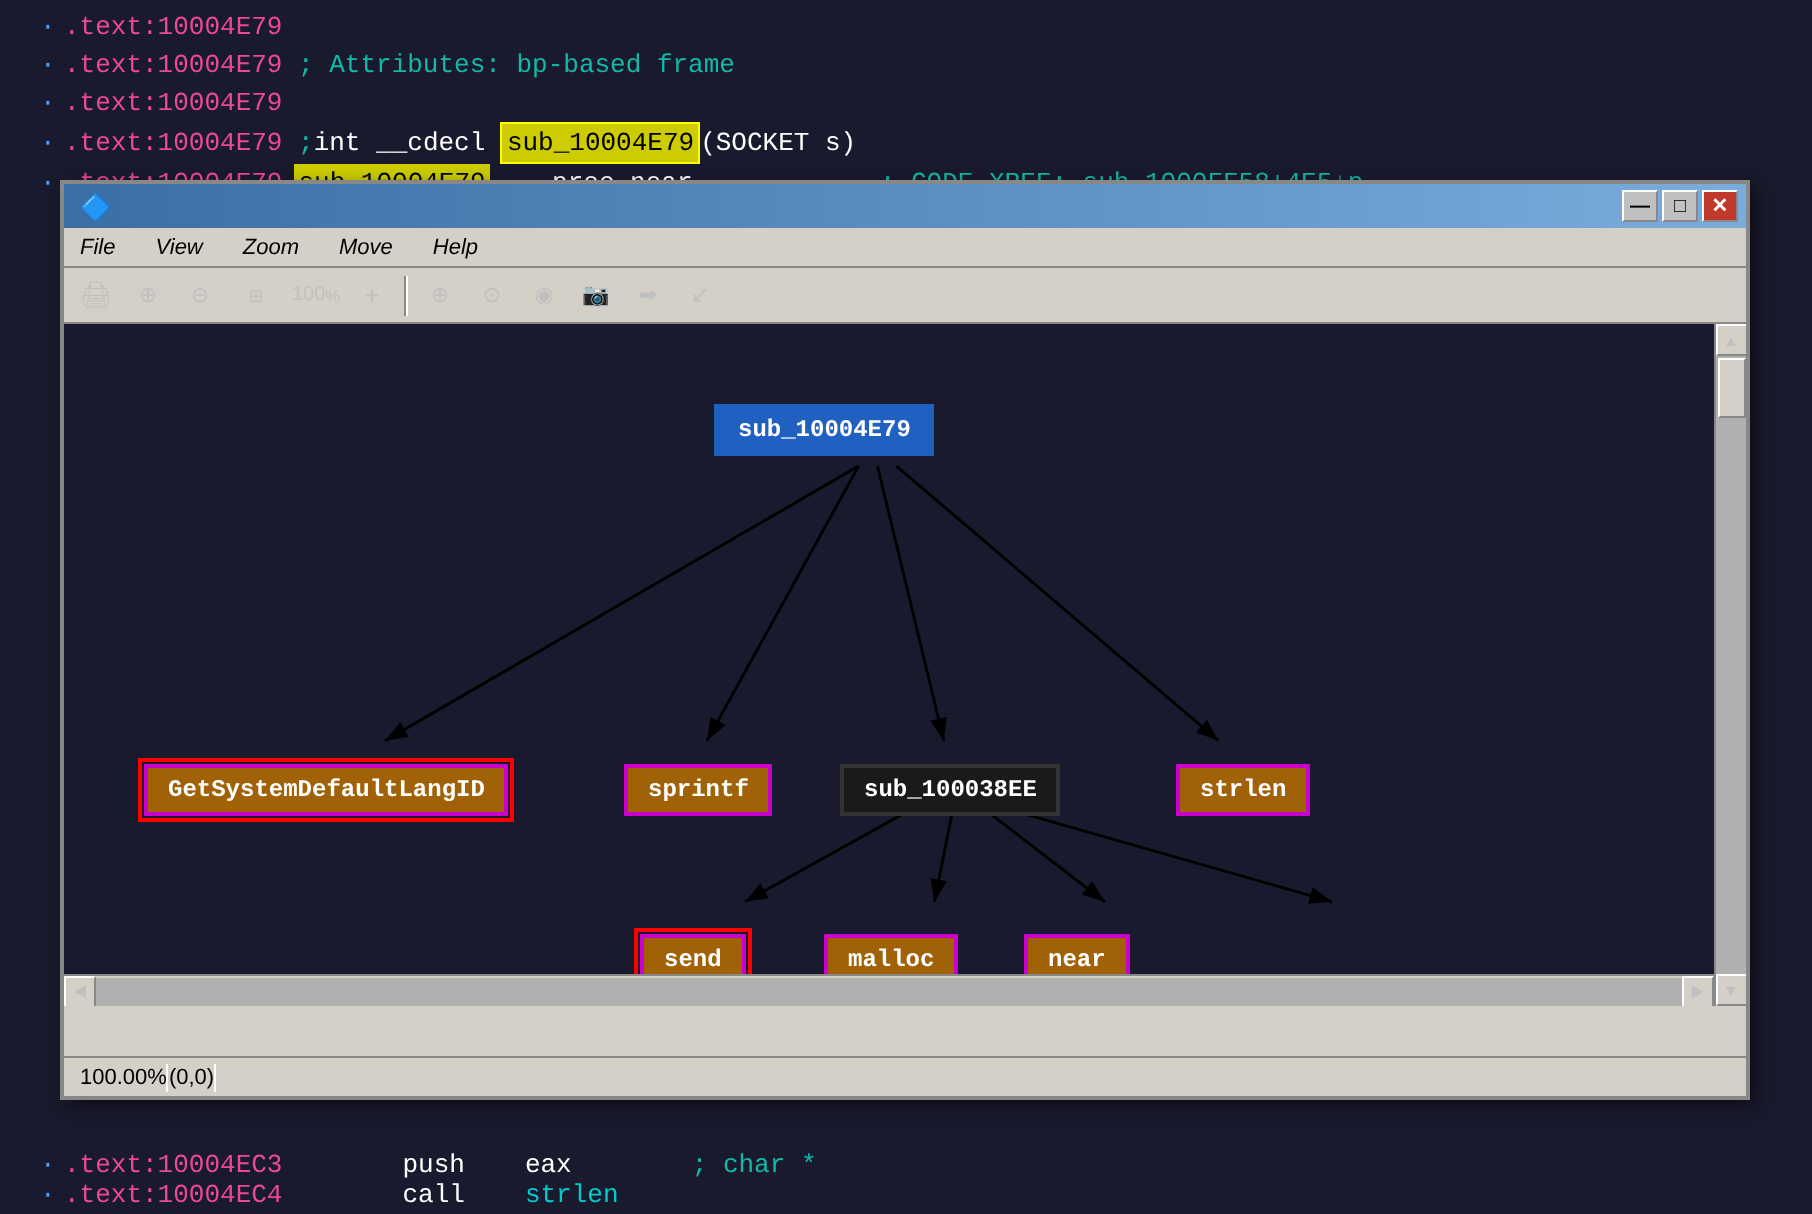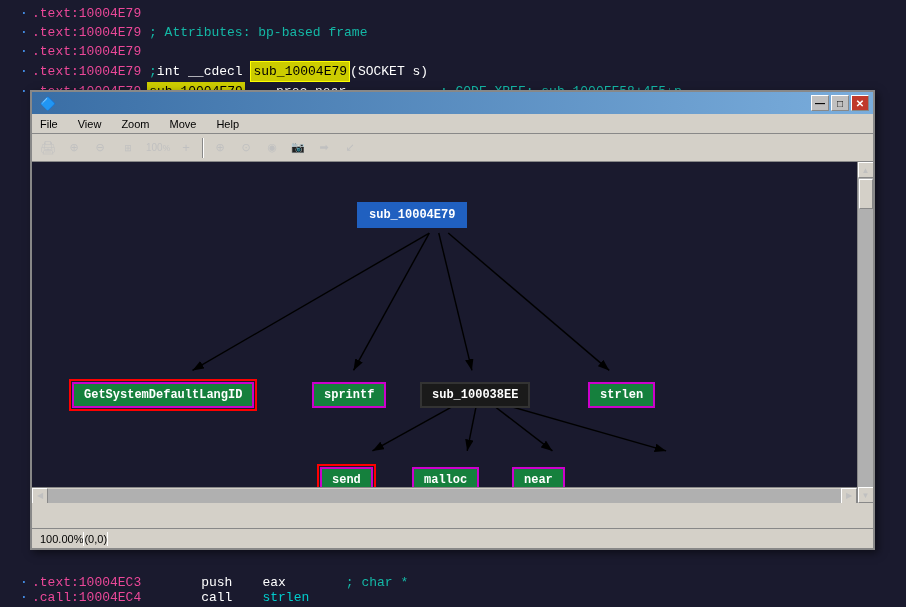--- a/index.html
+++ b/index.html
@@ -107,20 +107,21 @@
     .window-menubar {
       background: #d4d0c8;
       height: 20px;
       display: flex;
       align-items: center;
       padding: 0 4px;
       border-bottom: 1px solid #888;
       gap: 12px;
       font-size: 11px;
       color: #000;
+      font-style: italic;
     }
 
     .menu-item {
       cursor: pointer;
       padding: 2px 4px;
     }
 
     
     .window-toolbar {
       background: #d4d0c8;
@@ -278,21 +279,21 @@
       border: 2px solid #2060c0;
     }
 
     .node-black {
       background: #1a1a1a;
       color: #ffffff;
       border: 2px solid #333;
     }
 
     .node-magenta {
-      background: #15803d;
+      background: #a16207;
       color: #ffffff;
       border: 2px solid #cc00cc;
     }
 
     
     .graph-svg {
       position: absolute;
       top: 0;
       left: 0;
       width: 100%;
@@ -489,21 +490,21 @@
       <span class="addr">.text:10004EC3</span>
       <span style="display:inline-block; width:60px;"></span>
       <span class="text-white">push</span>
       <span style="display:inline-block; width:30px;"></span>
       <span class="text-white">eax</span>
       <span style="display:inline-block; width:60px;"></span>
       <span class="comment">; char *</span>
     </div>
     <div class="code-line">
       <span class="bullet">·</span>
-      <span class="addr">.call:10004EC4</span>
+      <span class="addr">.text:10004EC4</span>
       <span style="display:inline-block; width:60px;"></span>
       <span class="text-white">call</span>
       <span style="display:inline-block; width:30px;"></span>
       <span class="text-cyan">strlen</span>
     </div>
   </div>
 
 </div>
 
 </body></html>

